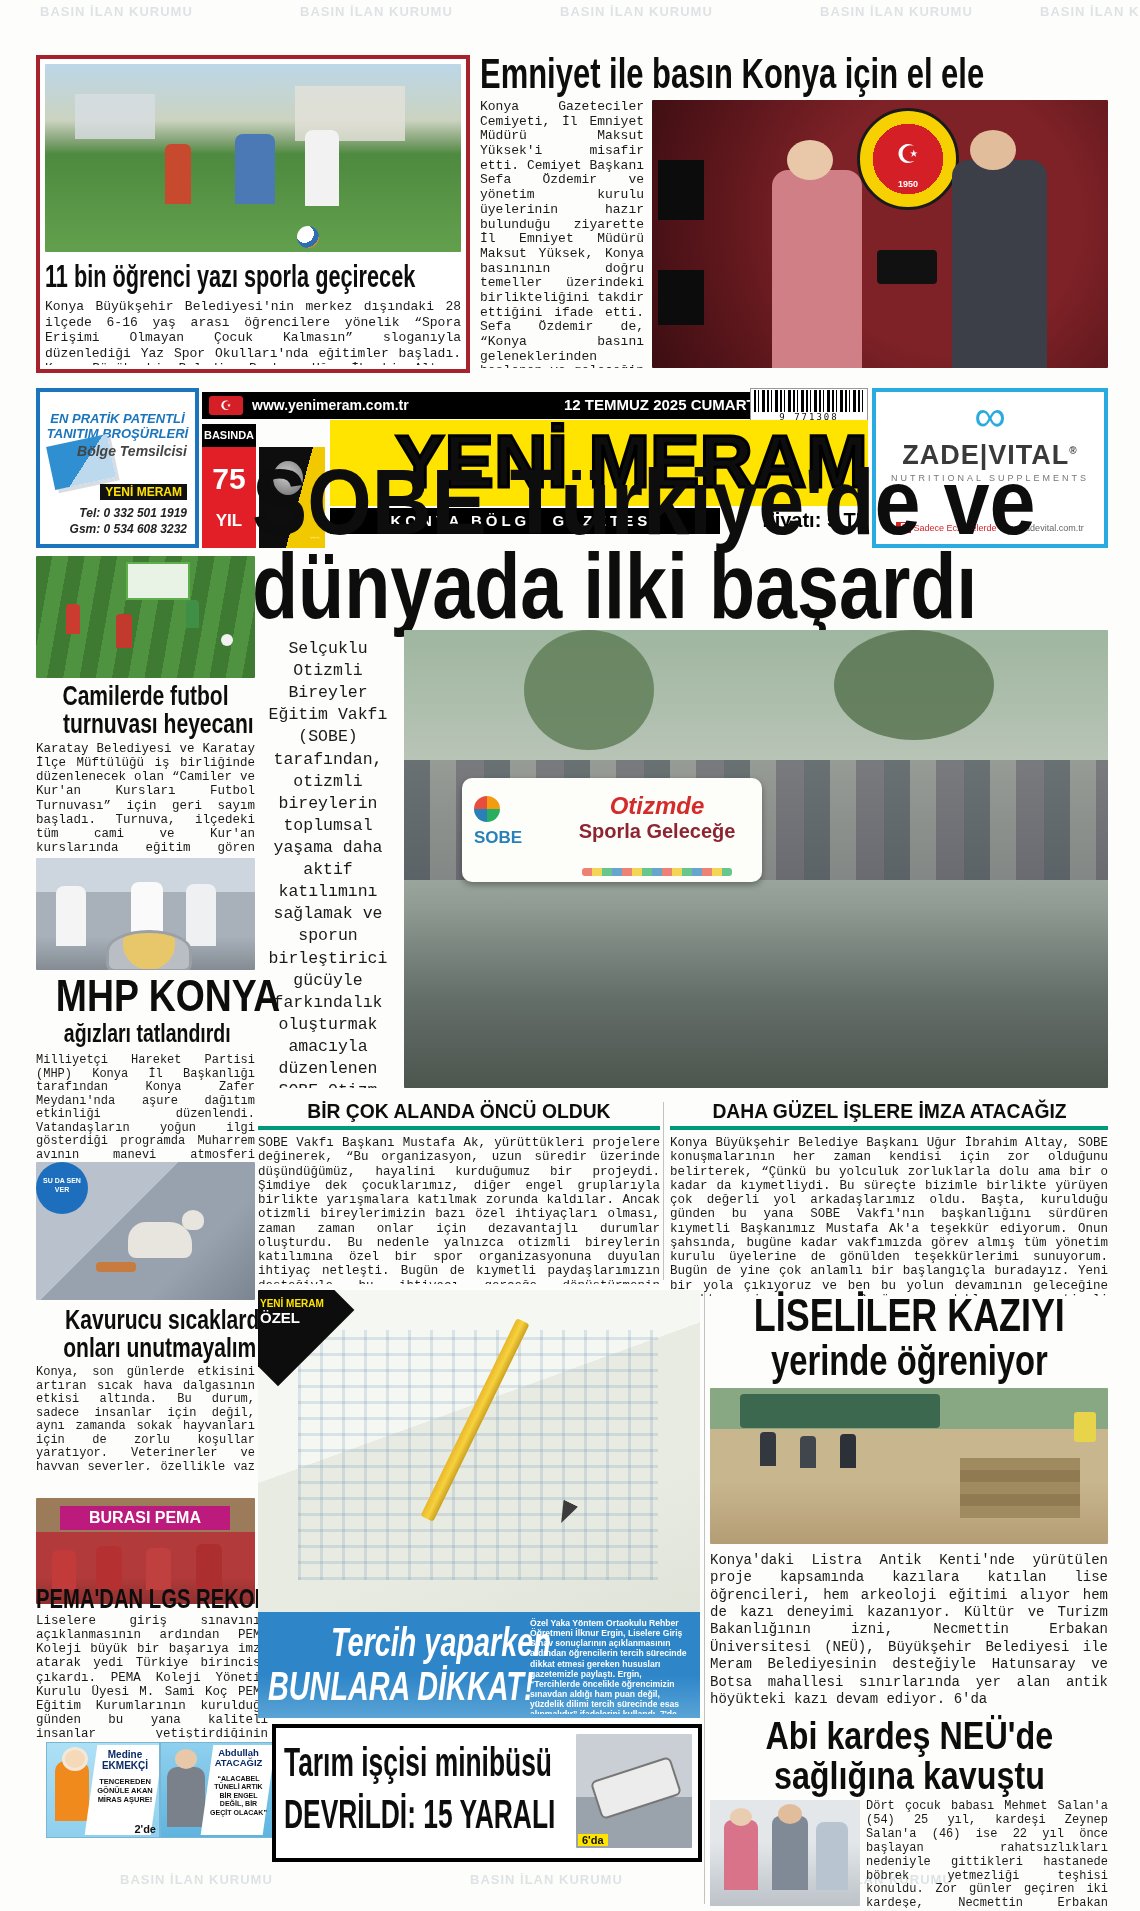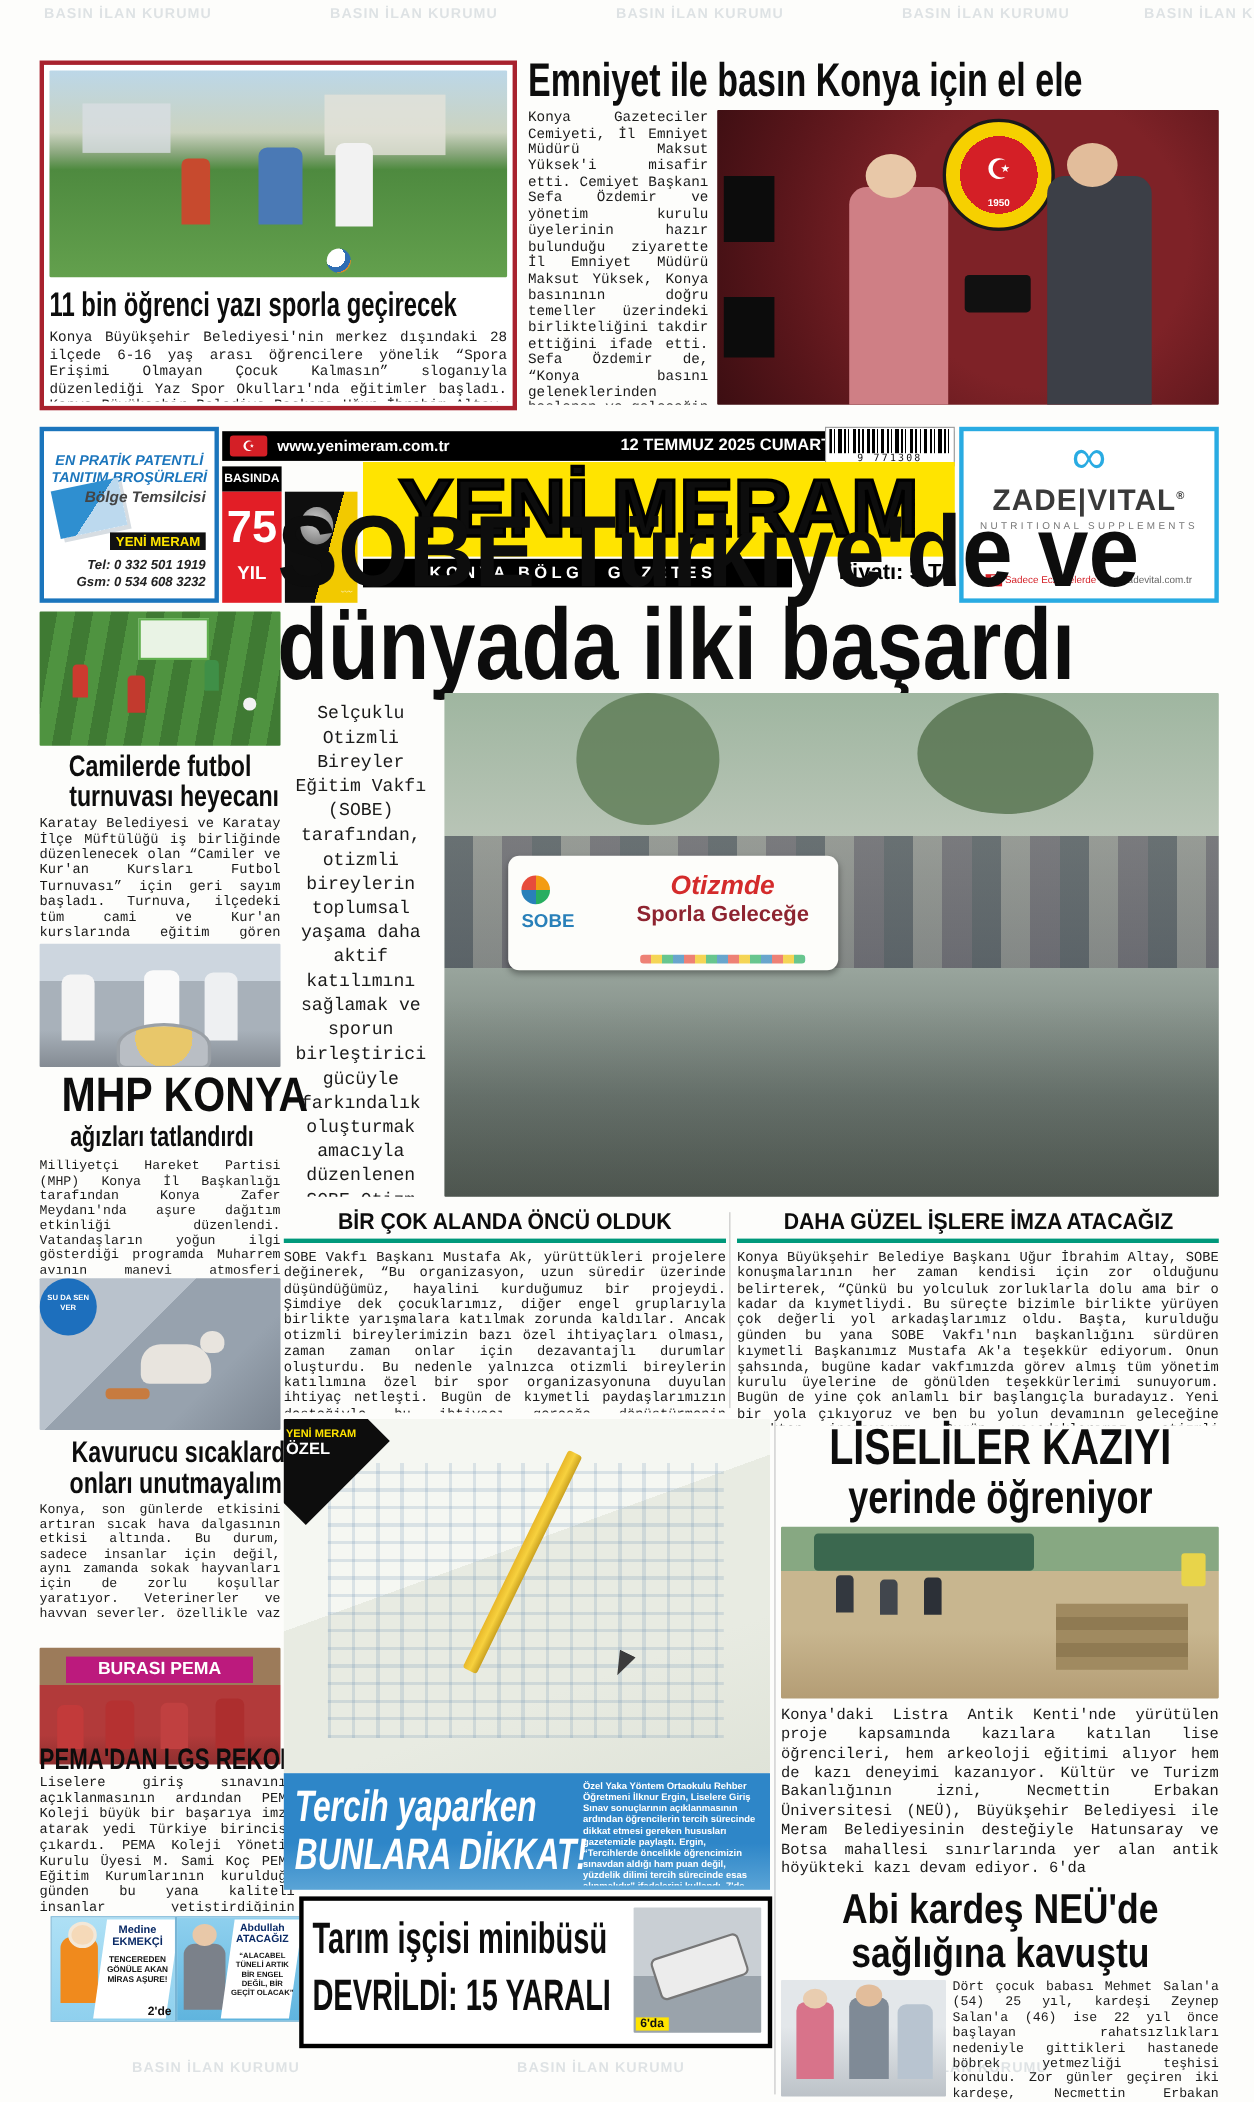--- a/index.html
+++ b/index.html
@@ -1,21 +1,21 @@
 <!DOCTYPE html>
 <html><head>
 <meta charset="utf-8">
 <style>
   html,body{margin:0;padding:0;background:#e8e8e8;}
   .page{position:relative;width:1140px;height:1911px;margin:0 auto;background:#fdfdfb;overflow:hidden;
         font-family:"Liberation Sans",sans-serif;color:#111;}
   .abs{position:absolute;}
   .photo{position:absolute;overflow:hidden;border-radius:1px;}
   .serif{font-family:Liberation Mono, monospace;text-align:justify;color:#1a1a1a;}
-  .hl{font-family:"Liberation Sans",sans-serif;font-weight:bold;color:#0d0d0d;line-height:1;}
+  .hl{font-family:"Liberation Sans",sans-serif;font-weight:bold;color:#0d0d0d;line-height:1;text-align:right;}
   .cnd{display:inline-block;transform:scaleX(0.75);transform-origin:0 50%;white-space:nowrap;}
   .cndC{display:inline-block;transform:scaleX(0.78);transform-origin:50% 50%;white-space:nowrap;}
   .ctr{text-align:center;}
   .wm{position:absolute;color:#8fa0ac;opacity:.28;font-weight:bold;font-size:13px;letter-spacing:1px;white-space:nowrap;}
   .rule-v{position:absolute;width:1px;background:#c2c2c2;}
   .teal-rule{height:4px;background:#00997b;margin-top:5px;}
   .chip{display:inline-block;padding:1px 5px;font-weight:bold;}
   .barstripes{height:22px;background:repeating-linear-gradient(90deg,#000 0 2px,#fff 2px 4px,#000 4px 5px,#fff 5px 8px,#000 8px 11px,#fff 11px 13px);}
 </style>
 </head>
@@ -81,21 +81,21 @@
     <div class="abs" style="left:362px;top:4px;color:#fff;font-weight:bold;font-size:15px;">12 TEMMUZ 2025 CUMARTESİ</div>
   </div>
 
   <div class="abs" style="left:750px;top:388px;width:118px;height:36px;background:#fff;border:1px solid #999;padding:1px 3px;box-sizing:border-box;">
     <div class="barstripes"></div>
     <div style="font-size:9px;letter-spacing:2px;text-align:center;font-family:'DejaVu Sans Mono',monospace;">9 771308 428308</div>
   </div>
 
   <div class="abs" style="left:202px;top:424px;width:54px;height:23px;background:#000;color:#fff;font-weight:bold;font-size:11px;text-align:center;line-height:23px;">BASINDA</div>
   <div class="abs" style="left:202px;top:447px;width:54px;height:101px;background:#e21e26;color:#fff;text-align:center;">
-    <div style="font-size:41px;font-weight:bold;line-height:64px;">75</div>
+    <div style="font-size:30px;font-weight:bold;line-height:64px;">75</div>
     <div style="font-size:17px;font-weight:bold;">YIL</div>
   </div>
   <div class="abs" style="left:259px;top:447px;width:66px;height:101px;background:linear-gradient(105deg,#0e0e0e 0 58%,#f2c900 58% 100%);">
     <div class="abs" style="left:14px;top:14px;width:30px;height:34px;border-radius:50%;background:radial-gradient(circle at 45% 40%,#cfcfcf,#6a6a6a);"></div>
     <div class="abs" style="right:4px;bottom:6px;color:#fff;font-style:italic;font-size:11px;">﹏</div>
   </div>
 
   <div class="abs" style="left:330px;top:420px;width:538px;height:86px;background:#ffe400;text-align:center;">
     <div class="hl" style="font-size:74px;line-height:84px;letter-spacing:0px;-webkit-text-stroke:3px #000;">YENİ MERAM</div>
   </div>

